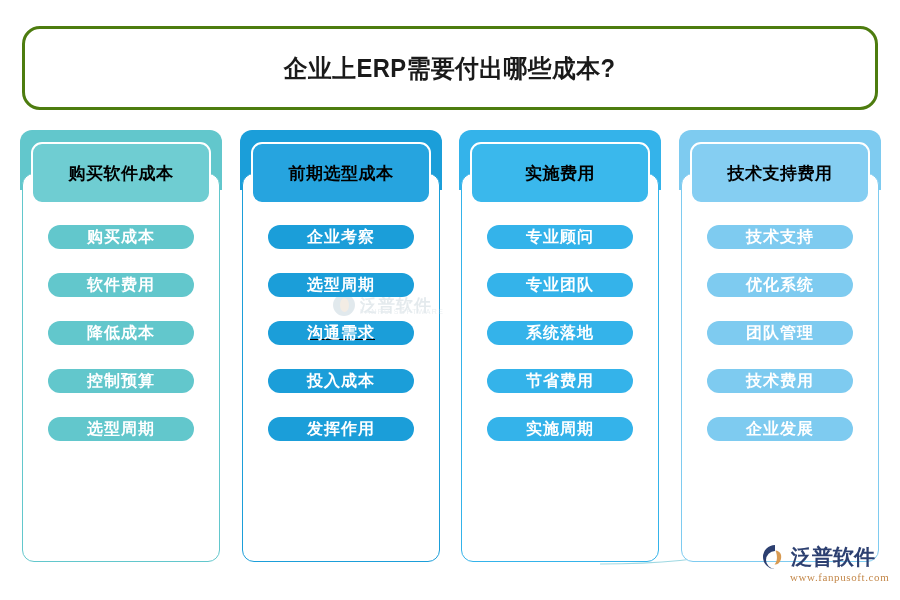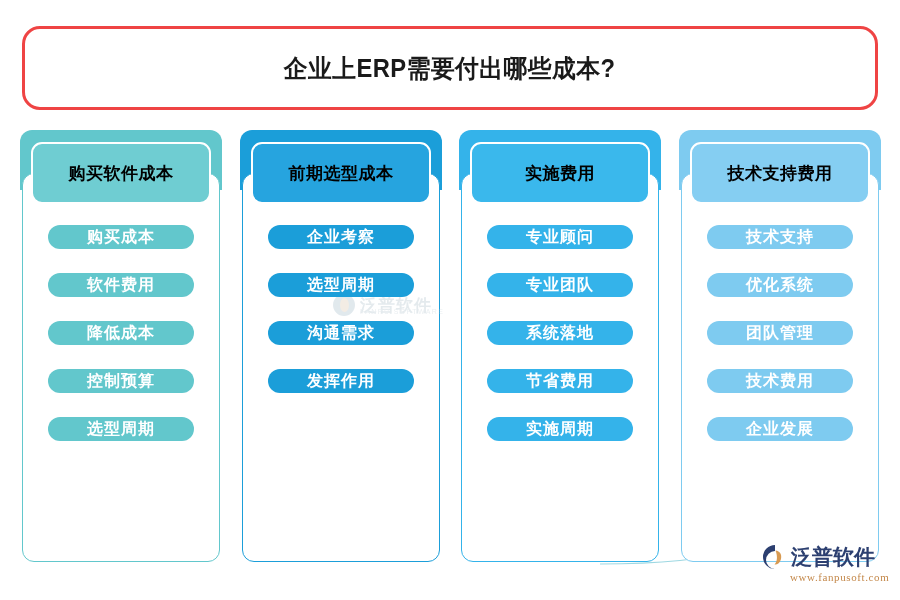--- a/index.html
+++ b/index.html
@@ -11,21 +11,21 @@
     position:relative;
   }
   #canvas{position:relative;width:900px;height:600px;}
 
   
   .title-box{
     position:absolute;
     left:22px;top:26px;
     width:856px;height:84px;
     box-sizing:border-box;
-    border:3px solid #ef4444;
+    border:3px solid #4d7c0f;
     border-radius:18px;
     background:#ffffff;
     display:flex;align-items:center;justify-content:center;
   }
   .title-text{
     font-size:25px;
     font-weight:bold;
     color:#1a1a1a;
     letter-spacing:0.5px;
     transform:scaleX(0.95);
@@ -212,22 +212,25 @@
         <div class="col-header" style="background: rgb(38, 164, 223); justify-content: center;">
           <div class="col-header-text">前期选型成本</div>
         </div>
         <div class="col-list">
           <div class="pill" style="background: rgb(27, 158, 217);">
             <div class="pill-text">企业考察</div>
           </div>
           <div class="pill" style="background: rgb(27, 158, 217);">
             <div class="pill-text">选型周期</div>
           </div>
-          <div class="pill" style="background: rgb(27, 158, 217);">
+          <div class="pill" style="background: rgb(27, 158, 217); text-decoration: underline;">
             <div class="pill-text">沟通需求</div>
+          </div>
+          <div class="pill" style="background: rgb(27, 158, 217);">
+            <div class="pill-text">投入成本</div>
           </div>
           <div class="pill" style="background: rgb(27, 158, 217);">
             <div class="pill-text">发挥作用</div>
           </div>
         </div>
       </div>
       <div class="col col-2">
         <div class="col-tab" style="background: rgb(52, 179, 234);"></div>
         <div class="col-body" style="border: 1px solid rgb(52, 179, 234);"></div>
         <div class="col-header" style="background: rgb(58, 184, 236);">

